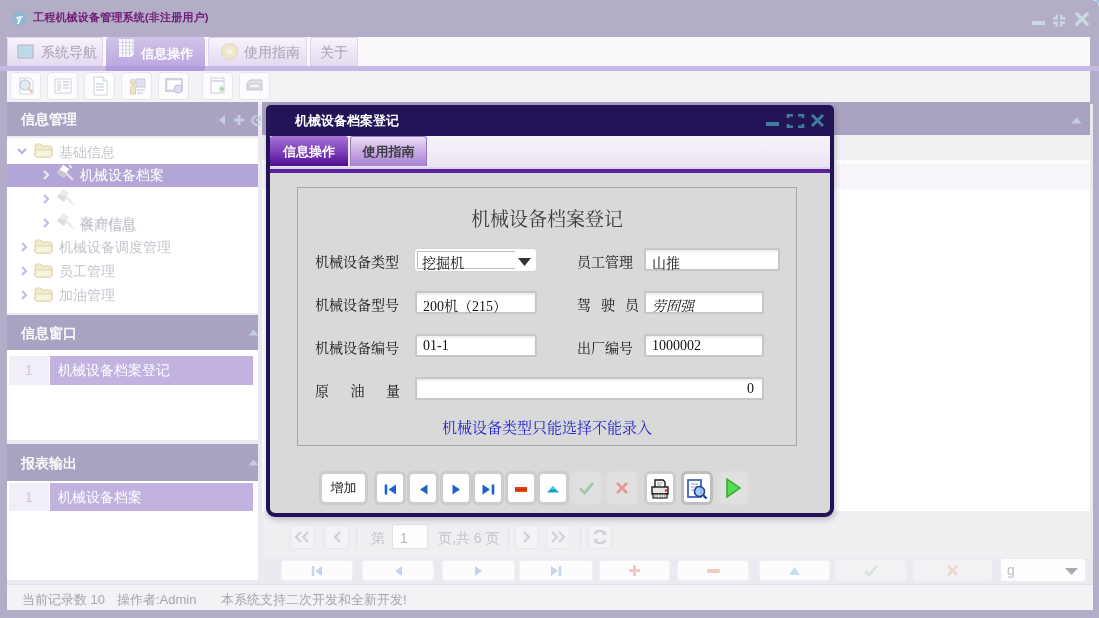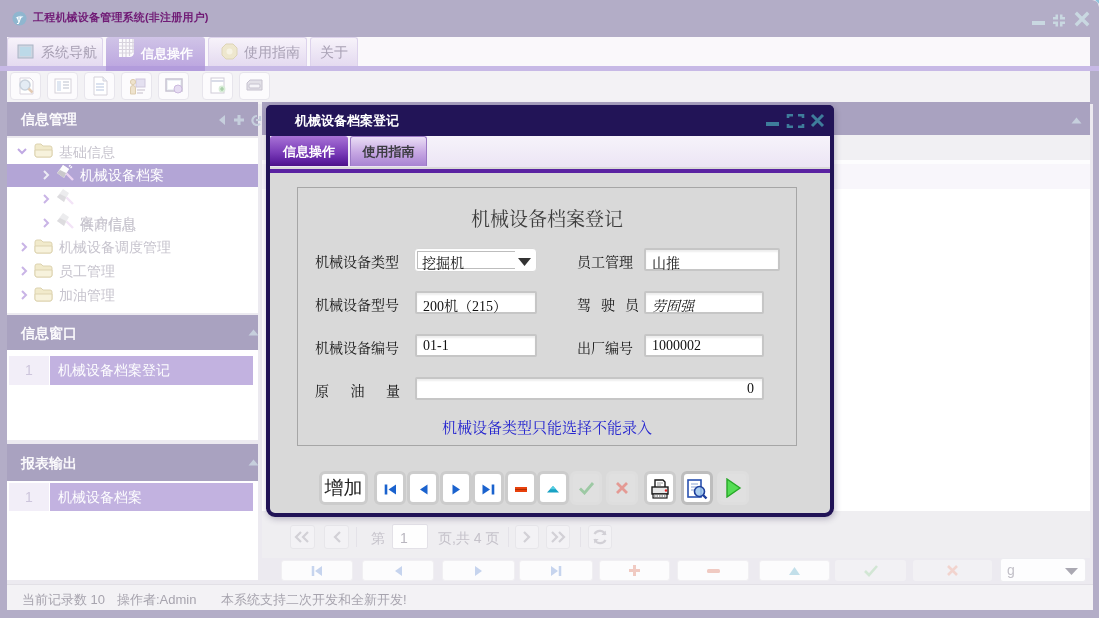--- a/index.html
+++ b/index.html
@@ -288,21 +288,21 @@
     <path d="M7 2 L2 7 l5 5 M14 2 L9 7 l5 5" stroke="#d2d0d6" stroke-width="2.2" fill="none"></path>
   </svg>
 <div class="abs" style="left:324px;top:525px;width:25px;height:24px;background:#f3f2f5;border:1px solid #e7e6ea;border-radius:3px;"></div>
 <svg class="abs" style="left:332px;top:530px" width="10" height="14" viewBox="0 0 10 14">
     <path d="M8 2 L3 7 l5 5" stroke="#d2d0d6" stroke-width="2.2" fill="none"></path>
   </svg>
 <div class="abs" style="left:356px;top:527px;width:1px;height:20px;background:#e4e2e8;"></div>
 <div class="abs" style="left:371px;top:530px;font-size:14px;color:#c5c2ca;">第</div>
 <div class="abs" style="left:392px;top:524px;width:36px;height:25px;background:#fefefe;border:1px solid #e3e1e7;border-radius:2px;"></div>
 <div class="abs" style="left:400px;top:530px;font-size:14px;color:#b9b6bf;">1</div>
-<div class="abs" style="left:438px;top:530px;font-size:14px;color:#c5c2ca;">页,共 4 页</div>
+<div class="abs" style="left:438px;top:530px;font-size:14px;color:#c5c2ca;">页,共 6 页</div>
 <div class="abs" style="left:508px;top:527px;width:1px;height:20px;background:#e4e2e8;"></div>
 <div class="abs" style="left:515px;top:525px;width:24px;height:24px;background:#f3f2f5;border:1px solid #e7e6ea;border-radius:3px;"></div>
 <svg class="abs" style="left:522px;top:530px" width="10" height="14" viewBox="0 0 10 14">
     <path d="M2 2 l5 5 -5 5" stroke="#d2d0d6" stroke-width="2.2" fill="none"></path>
   </svg>
 <div class="abs" style="left:546px;top:525px;width:24px;height:24px;background:#f3f2f5;border:1px solid #e7e6ea;border-radius:3px;"></div>
 <svg class="abs" style="left:550px;top:530px" width="16" height="14" viewBox="0 0 16 14">
     <path d="M2 2 l5 5 -5 5 M9 2 l5 5 -5 5" stroke="#d2d0d6" stroke-width="2.2" fill="none"></path>
   </svg>
 <div class="abs" style="left:580px;top:527px;width:1px;height:20px;background:#e4e2e8;"></div>
@@ -362,21 +362,21 @@
 <div class="abs inp" style="left:415px;top:334px;width:122px;">01-1</div>
 <div class="abs lbl" style="left:577px;top:337px;width:62px;">出厂编号</div>
 <div class="abs inp" style="left:644px;top:334px;width:120px;">1000002</div>
 
 <div class="abs lbl" style="left:315px;top:380px;width:85px;display:flex;justify-content:space-between;">原<span>油</span><span>量</span></div>
 <div class="abs inp" style="left:415px;top:377px;width:349px;text-align:right;padding-right:8px;">0</div>
 
 <div class="abs" style="left:297px;top:416px;width:500px;text-align:center;font-size:15px;color:#2525cf;font-family:'Liberation Serif','Noto Serif CJK SC',serif;">机械设备类型只能选择不能录入</div>
 
 <div class="abs db" style="left:319px;top:471px;width:49px;">
-    <span style="font-size:19px;color:#222;font-family:Liberation Sans, sans-serif;">增加</span>
+    <span style="font-size:13px;color:#222;font-family:Liberation Sans, sans-serif;">增加</span>
   </div>
 <div class="abs db" style="left:374px;top:471px;">
     <svg width="13" height="11" viewBox="0 0 13 11">
       <path d="M2 0.5 v10" stroke="#1a62ce" stroke-width="2.6"></path>
       <path d="M12 0.5 L4.5 5.5 l7.5 5z" fill="#1a62ce"></path>
     </svg>
   </div>
 <div class="abs db" style="left:407px;top:471px;">
     <svg width="9" height="11" viewBox="0 0 9 11">
       <path d="M8.5 0.5 L1 5.5 l7.5 5z" fill="#1a62ce"></path>

